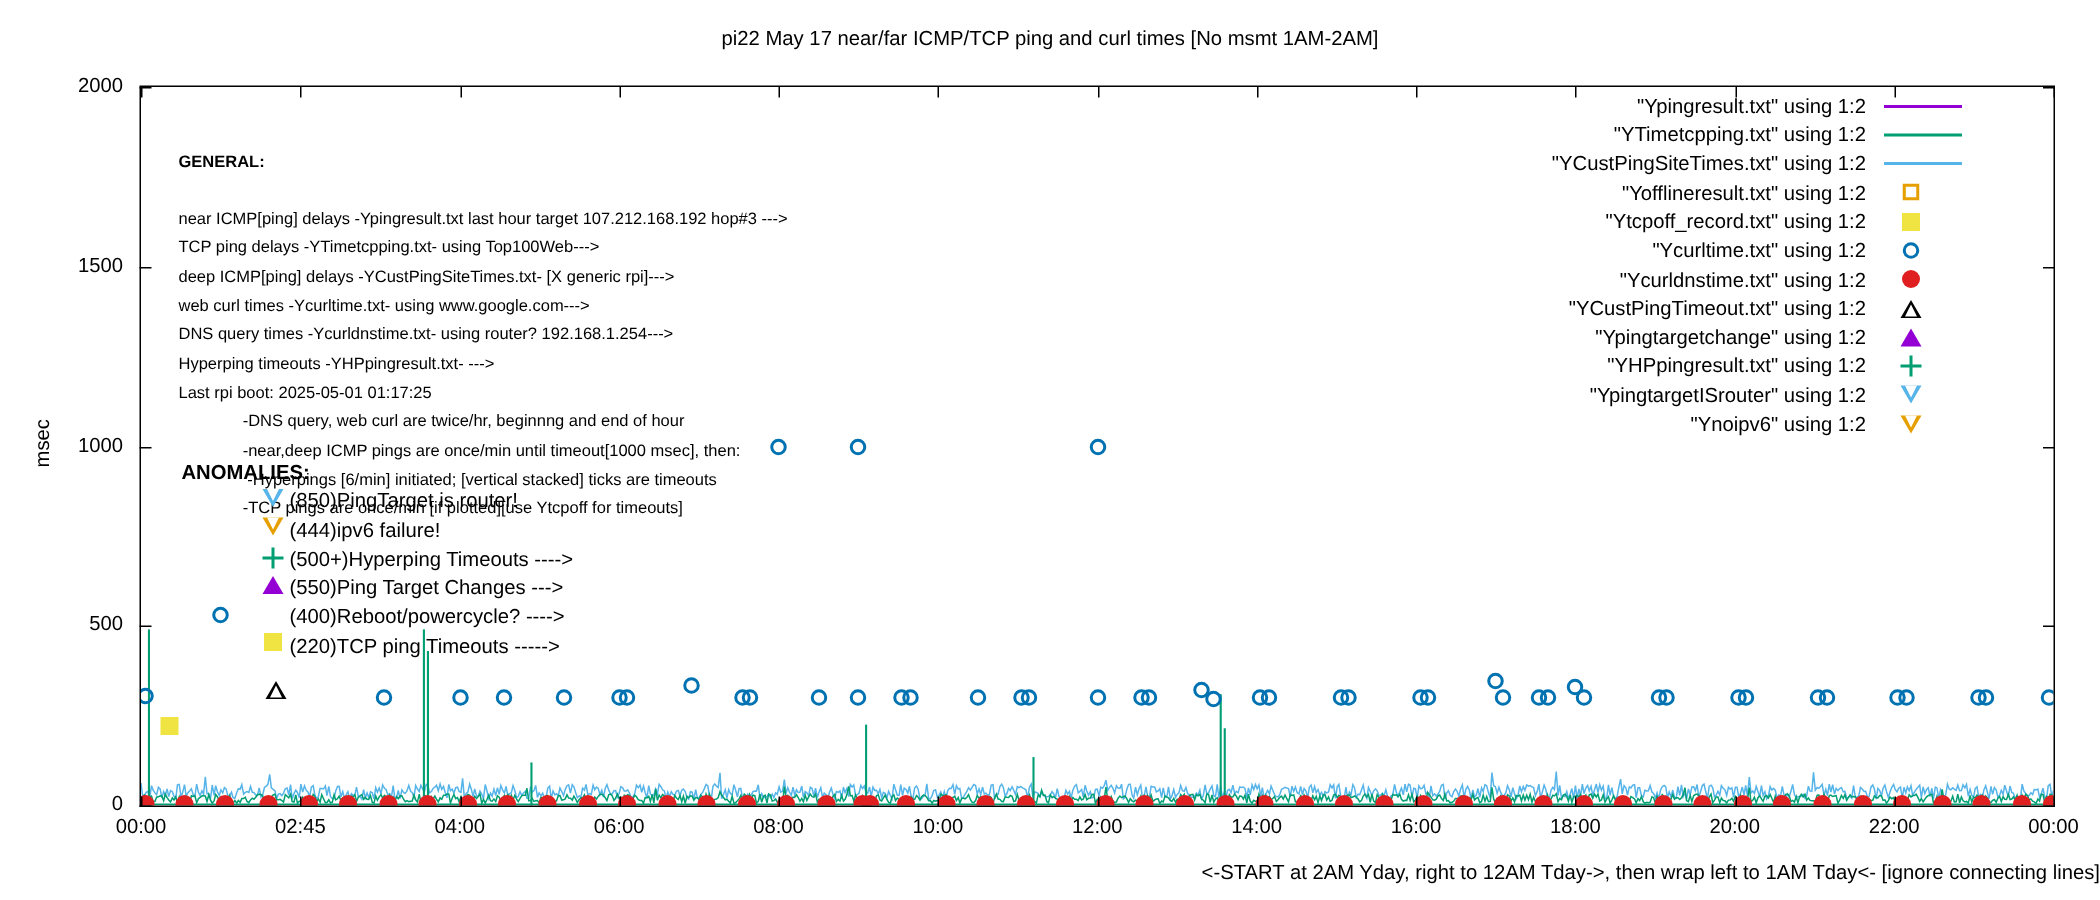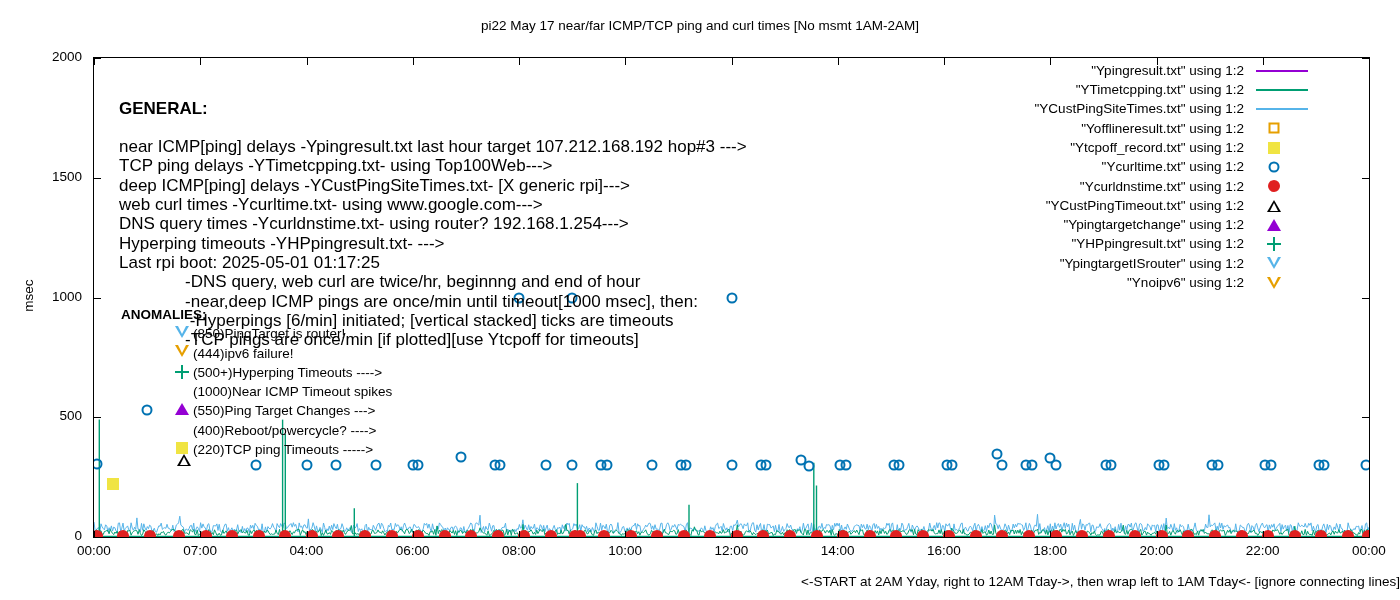--- a/index.html
+++ b/index.html
@@ -19,21 +19,21 @@
   .ytick-mark{left:93px;width:8px;height:1px;background:#000;}
   .ytick-mark-r{left:1362px;width:8px;height:1px;background:#000;}
   .xtick-label{width:80px;margin-left:-40px;text-align:center;font-size:13.5px;top:543px;}
   .xtick-mark{top:531px;width:1px;height:7px;background:#000;}
   .xtick-mark-t{top:58px;width:1px;height:7px;background:#000;}
   #ylabel{left:-12px;top:288px;width:80px;text-align:center;font-size:13.5px;
           transform:rotate(-90deg);}
   #xcaption{left:0;top:574px;width:1400px;text-align:right;font-size:13.5px;}
 
   
-  #general-block{left:119px;top:60px;font-size:17px;line-height:19.3px;white-space:pre;}
+  #general-block{left:119px;top:60px;font-size:11px;line-height:19.3px;white-space:pre;}
   #general-block .hdr{font-weight:bold;}
   #anomalies-block{left:121px;top:305px;font-size:13.5px;line-height:19.3px;}
   #anomalies-block .hdr{font-weight:bold;}
   .anom-row{height:19.3px;white-space:nowrap;position:relative;padding-left:72px;}
   .anom-sym{position:absolute;left:70px;top:50%;transform:translate(-100%,-50%);
             width:18px;height:16px;}
   .anom-txt{display:inline-block;}
 
   
   #legend{right:86px;top:60px;font-size:13.5px;line-height:19.3px;text-align:right;}
@@ -410,21 +410,20 @@
   <div class="hdr">ANOMALIES:</div>
 <div class="anom-row"><span class="anom-sym">
         <div class="tri-dn" style="color: rgb(86, 180, 233); margin: 0px auto;"></div>
       </span><span class="anom-txt">(850)PingTarget is router!</span></div>
     <div class="anom-row"><span class="anom-sym">
         <div class="tri-dn" style="color: rgb(230, 159, 0); margin: 0px auto;"></div>
       </span><span class="anom-txt">(444)ipv6 failure!</span></div>
     <div class="anom-row"><span class="anom-sym">
         <div class="plus" style="color: rgb(0, 158, 115); --c: #009e73; margin: 0px auto;"></div>
       </span><span class="anom-txt">(500+)Hyperping Timeouts ----&gt;</span></div>
-    <div class="anom-row"><span class="anom-txt">(1000)Near ICMP Timeout spikes</span></div>
     <div class="anom-row"><span class="anom-sym">
         <div class="tri-up-fill" style="border-bottom-color: rgb(148, 0, 211); margin: 0px auto;"></div>
       </span><span class="anom-txt">(550)Ping Target Changes ---&gt;</span></div>
     <div class="anom-row"><span class="anom-txt">(400)Reboot/powercycle? ----&gt;</span></div>
     <div class="anom-row"><span class="anom-sym">
         <div class="sq-fill" style="background: rgb(240, 228, 66); margin: 0px auto;"></div>
       </span><span class="anom-txt">(220)TCP ping Timeouts -----&gt;</span></div>
   </div>
 
 <div class="abs" id="legend">
@@ -453,21 +452,21 @@
 <div class="abs ytick-mark-r" style="top: 297.5px;"></div>
 <div class="abs ytick-label" style="top: 409.25px;">500</div>
 <div class="abs ytick-mark" style="top: 417.25px;"></div>
 <div class="abs ytick-mark-r" style="top: 417.25px;"></div>
 <div class="abs ytick-label" style="top: 529px;">0</div>
 <div class="abs ytick-mark" style="top: 537px;"></div>
 <div class="abs ytick-mark-r" style="top: 537px;"></div>
 <div class="abs xtick-label" style="left: 94px;">00:00</div>
 <div class="abs xtick-mark" style="left: 94px;"></div>
 <div class="abs xtick-mark-t" style="left: 94px;"></div>
-<div class="abs xtick-label" style="left: 200.25px;">07:00</div>
+<div class="abs xtick-label" style="left: 200.25px;">02:45</div>
 <div class="abs xtick-mark" style="left: 200.25px;"></div>
 <div class="abs xtick-mark-t" style="left: 200.25px;"></div>
 <div class="abs xtick-label" style="left: 306.5px;">04:00</div>
 <div class="abs xtick-mark" style="left: 306.5px;"></div>
 <div class="abs xtick-mark-t" style="left: 306.5px;"></div>
 <div class="abs xtick-label" style="left: 412.75px;">06:00</div>
 <div class="abs xtick-mark" style="left: 412.75px;"></div>
 <div class="abs xtick-mark-t" style="left: 412.75px;"></div>
 <div class="abs xtick-label" style="left: 519px;">08:00</div>
 <div class="abs xtick-mark" style="left: 519px;"></div>

